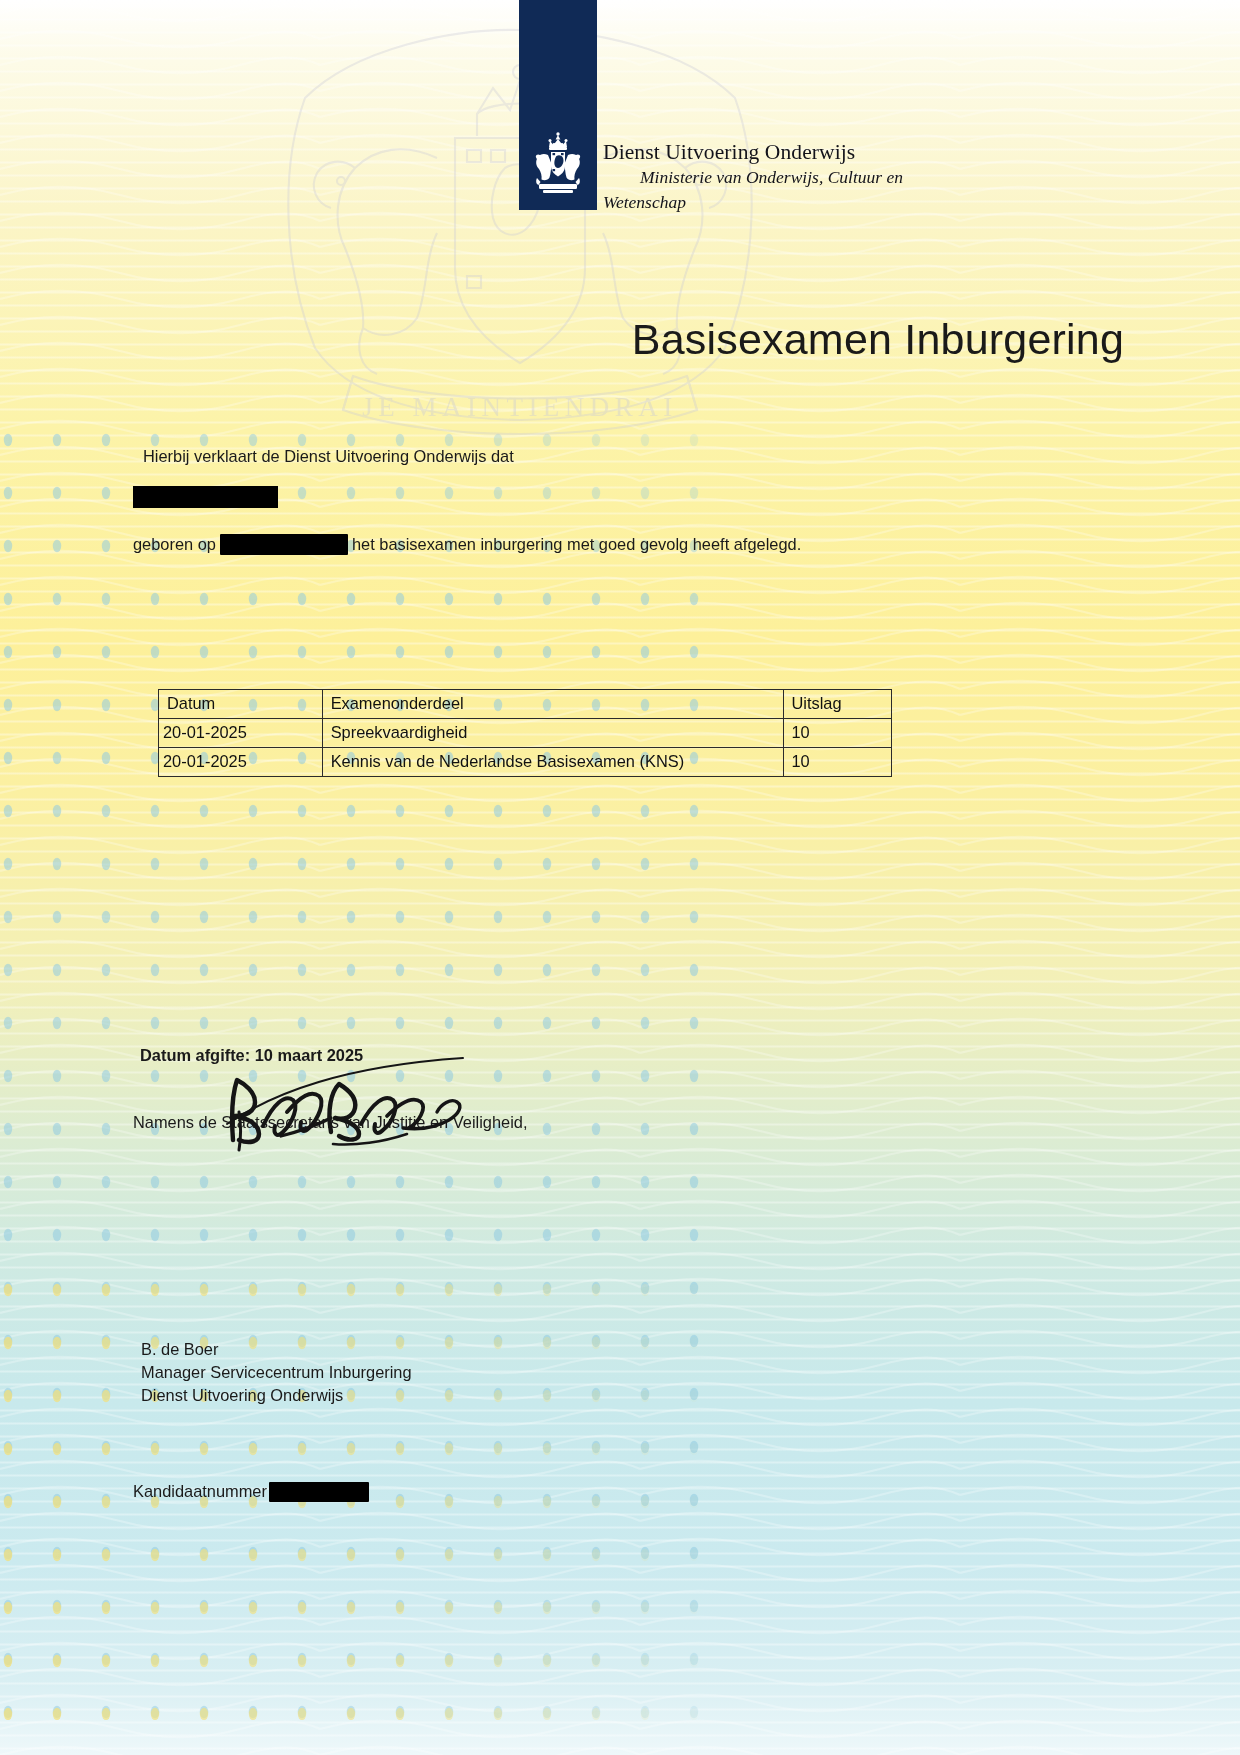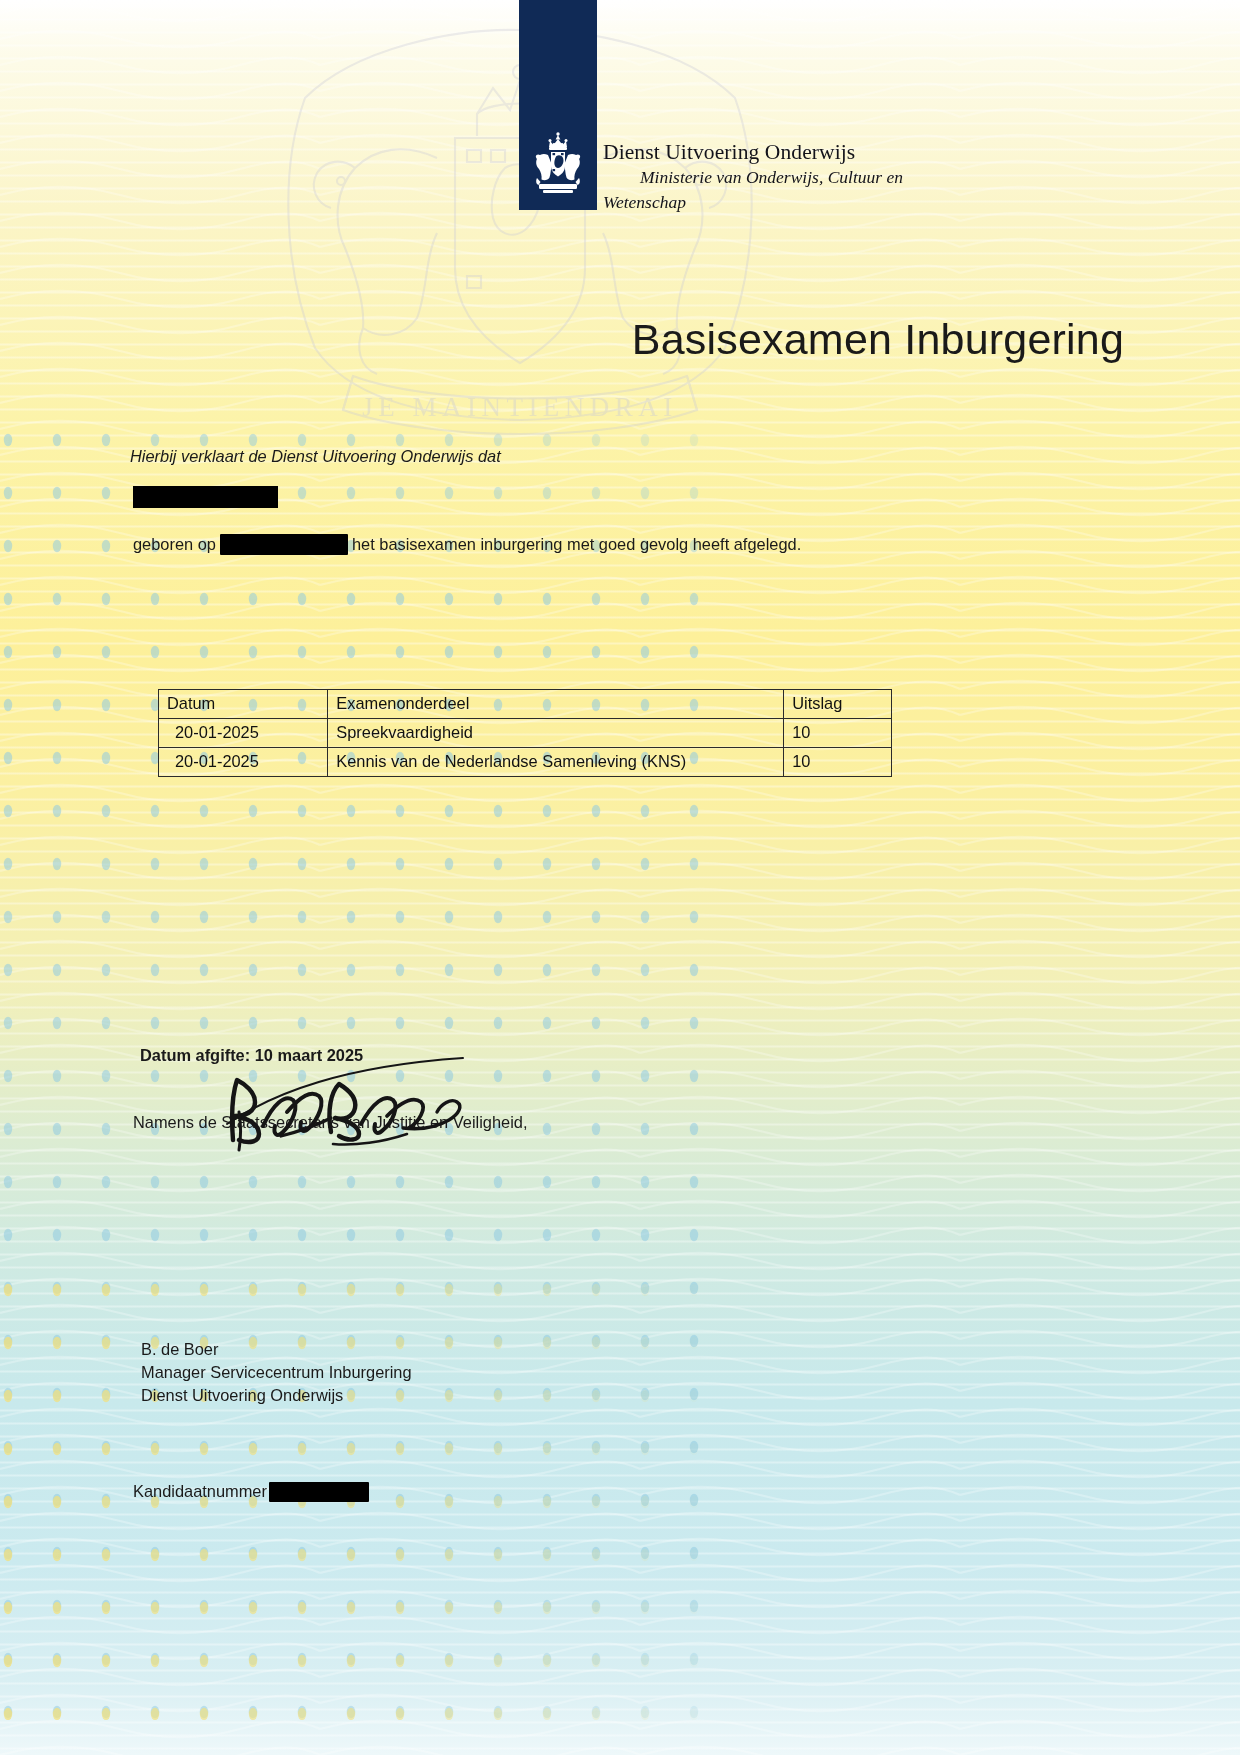--- a/index.html
+++ b/index.html
@@ -119,21 +119,21 @@
     letter-spacing:.2px;
   }
 
   
   .txt{
     position:absolute;
     color:#1a1a1a;
     font-size:16.4px;
     white-space:nowrap;
   }
-  .decl{ left:130px; top:447px;font-style:italic; }
+  .decl{ left:143px; top:447px; }
   .born{ left:133px; top:535px; }
 
   .redact{
     display:inline-block;
     background:#000000;
     vertical-align:middle;
     border-radius:1px;
   }
   .redact-name{
     position:absolute;
@@ -157,21 +157,21 @@
     border:1px solid #2b2b2b;
     padding:4px 8px 5px 8px;
     font-weight:normal;
     text-align:left;
     height:18px;
     margin-top:32px;
   }
   .c-datum{width:155px;}
   .c-onderdeel{width:470px;}
   .c-uitslag{width:95px;}
-  .table tbody td.c-datum{padding-left:16px;}
+  .table tbody td.c-datum{padding-left:4px;}
 
   
   .afgifte{ left:140px; top:1046px;font-weight:bold; }
   .namens{ left:133px; top:1113px; }
 
   .signature{
     position:absolute;
     left:215px;top:1040px;
     width:280px;height:120px;
     pointer-events:none;
@@ -357,21 +357,21 @@
       </tr>
     </thead>
     <tbody>
       <tr>
         <td class="c-datum">20-01-2025</td>
         <td class="c-onderdeel">Spreekvaardigheid</td>
         <td class="c-uitslag">10</td>
       </tr>
       <tr>
         <td class="c-datum">20-01-2025</td>
-        <td class="c-onderdeel">Kennis van de Nederlandse Samenleving (KNS)</td>
+        <td class="c-onderdeel">Kennis van de Nederlandse Basisexamen (KNS)</td>
         <td class="c-uitslag">10</td>
       </tr>
     </tbody>
   </table>
 
   <div class="txt afgifte">Datum afgifte: 10 maart 2025</div>
 
   <div class="txt namens">Namens de Staatssecretaris van Justitie en Veiligheid,</div>
 
   <svg class="signature" viewBox="0 0 280 120" preserveAspectRatio="none">

